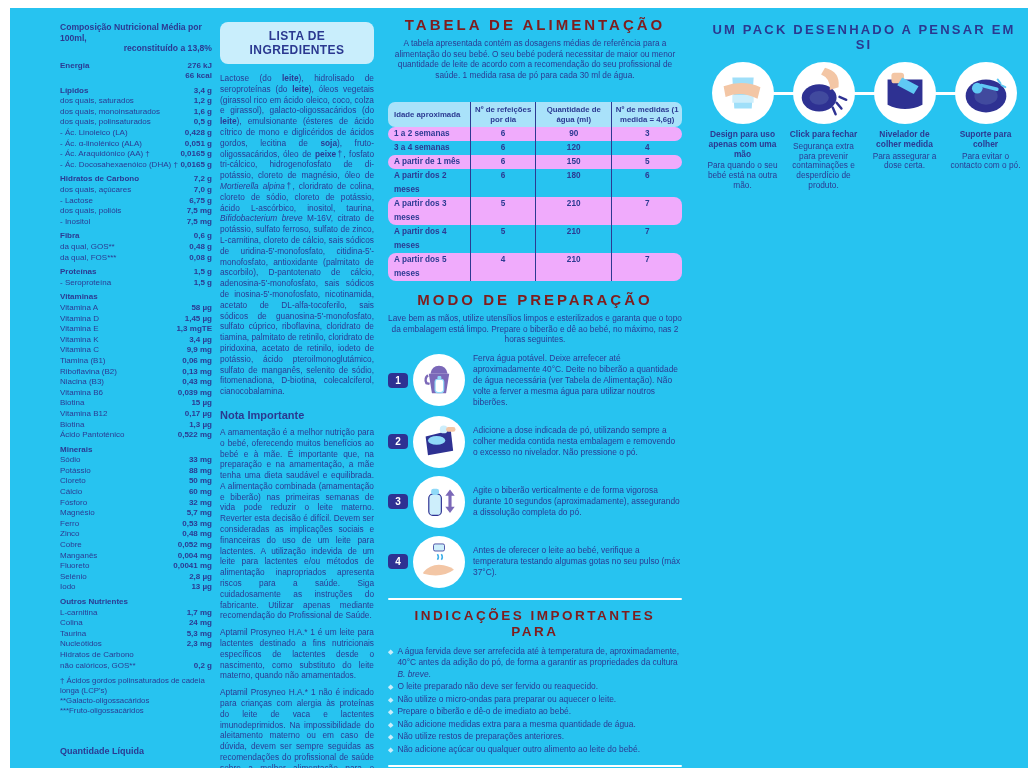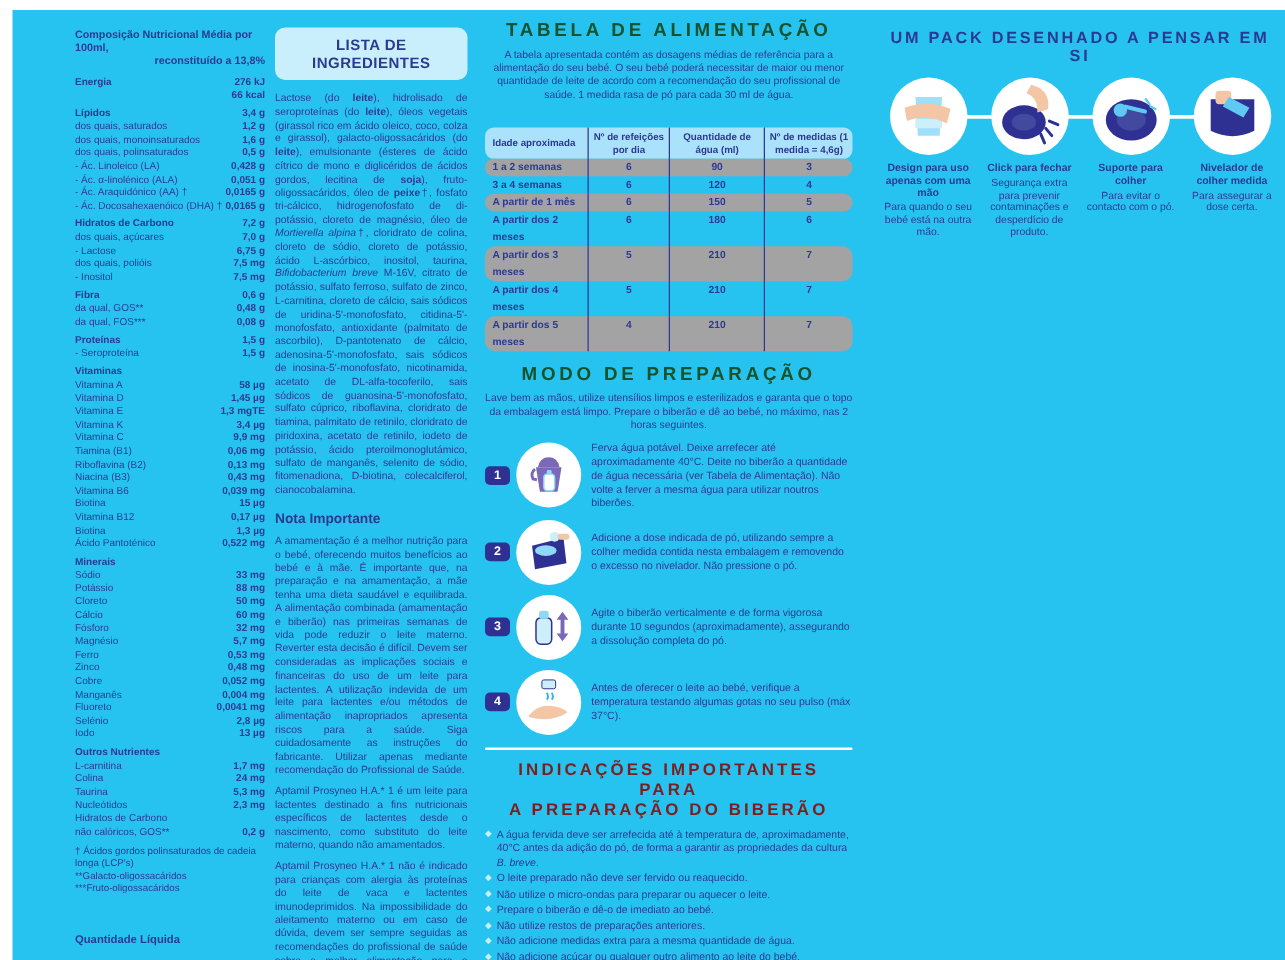--- a/index.html
+++ b/index.html
@@ -23,28 +23,28 @@
   
   #col-ingredients{position:absolute;left:210px;top:14px;width:154px;}
   .ing-box{background:#c9eefc;border-radius:8px;padding:7px 4px;text-align:center;
            font-size:12px;font-weight:bold;letter-spacing:.4px;color:#2b3990;}
   #ing-body{margin-top:9px;font-size:8.3px;line-height:10.8px;text-align:justify;}
   .note-h{margin-top:12px;font-size:11px;font-weight:bold;color:#2b3990;}
   .note-p{margin-top:6px;font-size:8.3px;line-height:10.8px;text-align:justify;}
 
   
   #col-main{position:absolute;left:378px;top:8px;width:294px;}
-  .big-h{font-size:15px;font-weight:bold;letter-spacing:3px;text-align:center;color:#14532d;}
+  .big-h{font-size:15px;font-weight:bold;letter-spacing:3px;text-align:center;color:#7f1d1d;}
   .intro{margin-top:5px;font-size:8.3px;line-height:10.5px;text-align:center;}
   #feed-table{margin-top:22px;}
   .fhead{display:flex;background:#a9e2fa;border-radius:7px;align-items:stretch;}
   .fhead .fcell{font-size:7.8px;font-weight:bold;line-height:9.5px;padding:3px 2px;
                 display:flex;align-items:center;justify-content:center;text-align:center;}
   .frow{display:flex;border-radius:8px;align-items:stretch;}
-  .frow.stripe{background:#a3a3a3;}
+  .frow.stripe{background:#f0abfc;}
   .frow .fcell{font-size:8.2px;font-weight:bold;line-height:14px;text-align:center;}
   .fcell{flex:0 0 24%;}
   .fcell:nth-child(1){flex:0 0 28%;text-align:left;justify-content:flex-start;padding-left:6px;}
   .fcell:nth-child(2){flex:0 0 22%;}
   .fcell:nth-child(3){flex:0 0 26%;}
   .fcell + .fcell{border-left:1.5px solid #2c3a92;}
   .frow .fcell:nth-child(1){text-align:left;}
 
   #steps{margin-top:6px;}
   .step{display:flex;align-items:center;margin-top:8px;}
@@ -428,46 +428,45 @@
               <path d="M8 41 q10-12 26-9 q10 2 13 6 q-15 11 -39 5 z" fill="#f3c6a5"></path>
             </svg>
           </span>
           <div class="step-text">Antes de oferecer o leite ao bebé, verifique a temperatura testando algumas gotas no seu pulso (máx 37°C).</div>
         </div>
       </div>
 
     <div class="hr-line"></div>
     <div class="ind-h">
       <div>INDICAÇÕES IMPORTANTES PARA</div>
-      <div>A PREPARAÇÃO DO BIBERÃO</div>
     </div>
     <div id="bullets">
         <div class="bullet">
           <span class="diamond">◆</span>
           <span>A água fervida deve ser arrefecida até à temperatura de, aproximadamente, 40°C antes da adição do pó, de forma a garantir as propriedades da cultura <i>B. breve</i>.</span>
         </div>
         <div class="bullet">
           <span class="diamond">◆</span>
           <span>O leite preparado não deve ser fervido ou reaquecido.</span>
         </div>
         <div class="bullet">
           <span class="diamond">◆</span>
           <span>Não utilize o micro-ondas para preparar ou aquecer o leite.</span>
         </div>
         <div class="bullet">
           <span class="diamond">◆</span>
           <span>Prepare o biberão e dê-o de imediato ao bebé.</span>
         </div>
         <div class="bullet">
           <span class="diamond">◆</span>
+          <span>Não adicione medidas extra para a mesma quantidade de água.</span>
+        </div>
+        <div class="bullet">
+          <span class="diamond">◆</span>
           <span>Não utilize restos de preparações anteriores.</span>
-        </div>
-        <div class="bullet">
-          <span class="diamond">◆</span>
-          <span>Não adicione medidas extra para a mesma quantidade de água.</span>
         </div>
         <div class="bullet">
           <span class="diamond">◆</span>
           <span>Não adicione açúcar ou qualquer outro alimento ao leite do bebé.</span>
         </div>
       </div>
 
     <div class="hr-line"></div>
 
   </div>
@@ -498,38 +497,38 @@
               <path d="M45 42 l5 6 M41 47 l3 7 M48 36 l7 3" stroke="#2e3192" stroke-width="2.5" stroke-linecap="round"></path>
             </svg>
           </div>
           <div class="ftitle">Click para fechar</div>
           <div class="fdesc">Segurança extra para prevenir contaminações e desperdício de produto.</div>
         </div>
         <div class="feature">
           <div class="ficon">
             <svg viewBox="0 0 64 64">
               <circle cx="32" cy="32" r="31" fill="#ffffff"></circle>
+              <path d="M14 18 h36 v26 q-18 9-36 0 z" fill="#2e3192"></path>
+              <rect x="18" y="11" width="13" height="11" rx="3" fill="#f3c6a5"></rect>
+              <path d="M29 16 l17 9 -5 8 -17-9 z" fill="#5fc9f4"></path>
+            </svg>
+          </div>
+          <div class="ftitle">Nivelador de colher medida</div>
+          <div class="fdesc">Para assegurar a dose certa.</div>
+        </div>
+        <div class="feature">
+          <div class="ficon">
+            <svg viewBox="0 0 64 64">
+              <circle cx="32" cy="32" r="31" fill="#ffffff"></circle>
               <ellipse cx="32" cy="35" rx="21" ry="17" fill="#2e3192"></ellipse>
               <ellipse cx="32" cy="35" rx="12" ry="9" fill="#414a9e"></ellipse>
               <circle cx="23" cy="27" r="5.5" fill="#5fc9f4"></circle>
               <rect x="26" y="22" width="20" height="3.5" rx="1.75" fill="#5fc9f4" transform="rotate(14 26 22)"></rect>
               <path d="M44 18 l3 4 M48 24 l4 2" stroke="#5fc9f4" stroke-width="2" stroke-linecap="round"></path>
             </svg>
           </div>
           <div class="ftitle">Suporte para colher</div>
           <div class="fdesc">Para evitar o contacto com o pó.</div>
         </div>
-        <div class="feature">
-          <div class="ficon">
-            <svg viewBox="0 0 64 64">
-              <circle cx="32" cy="32" r="31" fill="#ffffff"></circle>
-              <path d="M14 18 h36 v26 q-18 9-36 0 z" fill="#2e3192"></path>
-              <rect x="18" y="11" width="13" height="11" rx="3" fill="#f3c6a5"></rect>
-              <path d="M29 16 l17 9 -5 8 -17-9 z" fill="#5fc9f4"></path>
-            </svg>
-          </div>
-          <div class="ftitle">Nivelador de colher medida</div>
-          <div class="fdesc">Para assegurar a dose certa.</div>
-        </div>
       </div>
   </div>
 
 </div>
 
 </body></html>

